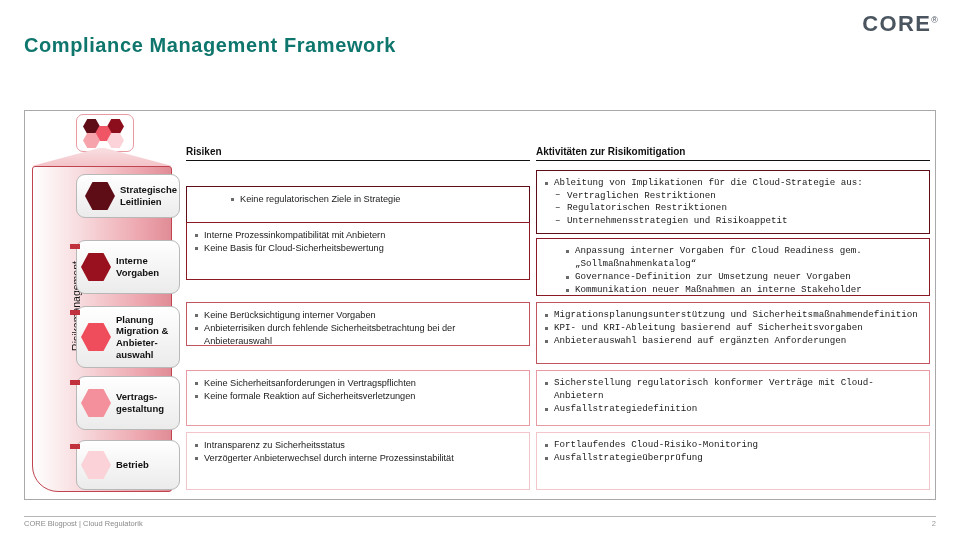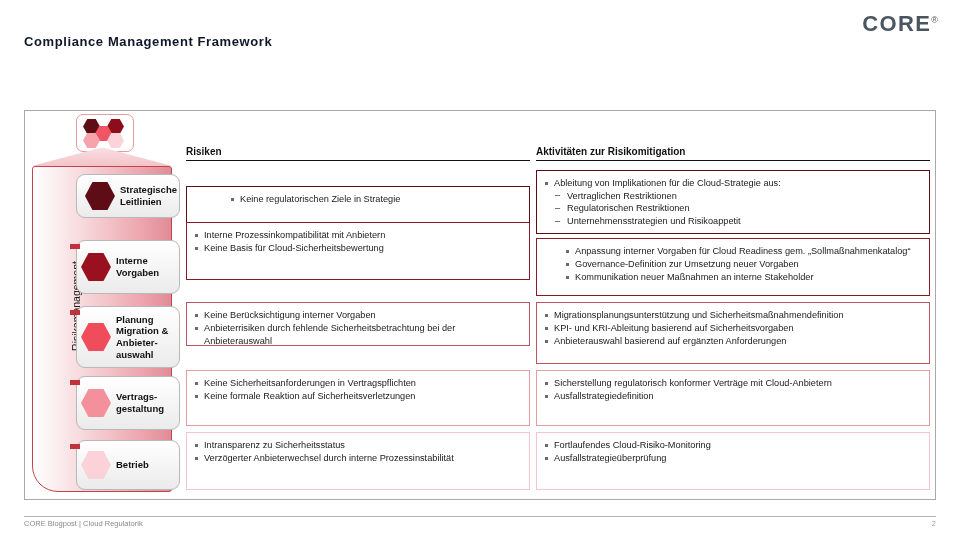--- a/index.html
+++ b/index.html
@@ -13,23 +13,23 @@
     font-family: "Liberation Sans", sans-serif;
     overflow: hidden;
     position: relative;
   }
 
   
   #slide-title {
     position: absolute;
     left: 24px;
     top: 34px;
-    font-size: 13px;
+    font-size: 20px;
     font-weight: bold;
-    color: #0f172a;
+    color: #0f766e;
     letter-spacing: 0.6px;
   }
   #brand-logo {
     position: absolute;
     right: 22px;
     top: 11px;
     font-size: 22px;
     font-weight: bold;
     color: #4a5560;
     letter-spacing: 1.4px;
@@ -180,21 +180,21 @@
   }
 
   
   .content-box {
     position: absolute;
     box-sizing: border-box;
     background: #ffffff;
     padding: 6px 8px 4px 7px;
   }
   .col-risk { left: 186px; width: 344px; }
-  .col-act  { left: 536px; width: 394px; }
+  .col-act  { left: 536px; width: 394px; font-family: Liberation Mono, monospace; }
 
   ul.bullets {
     margin: 0;
     padding: 0;
     list-style: none;
   }
   ul.bullets > li {
     position: relative;
     font-size: 9.2px;
     color: #1a1a1a;

